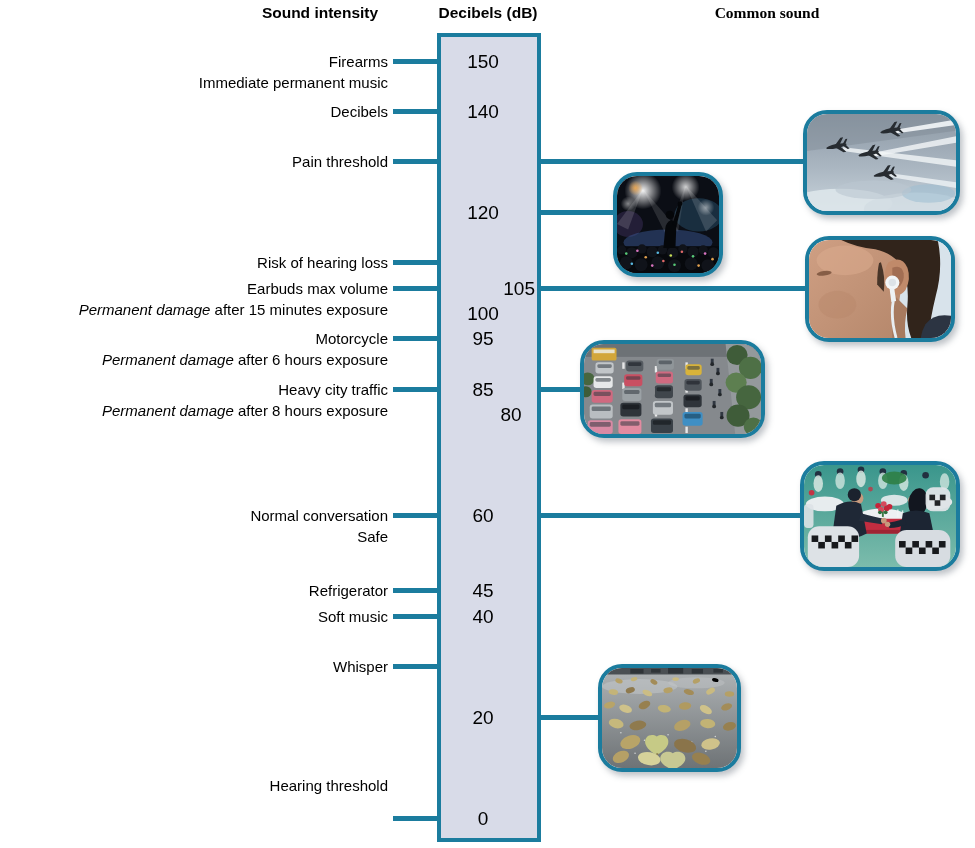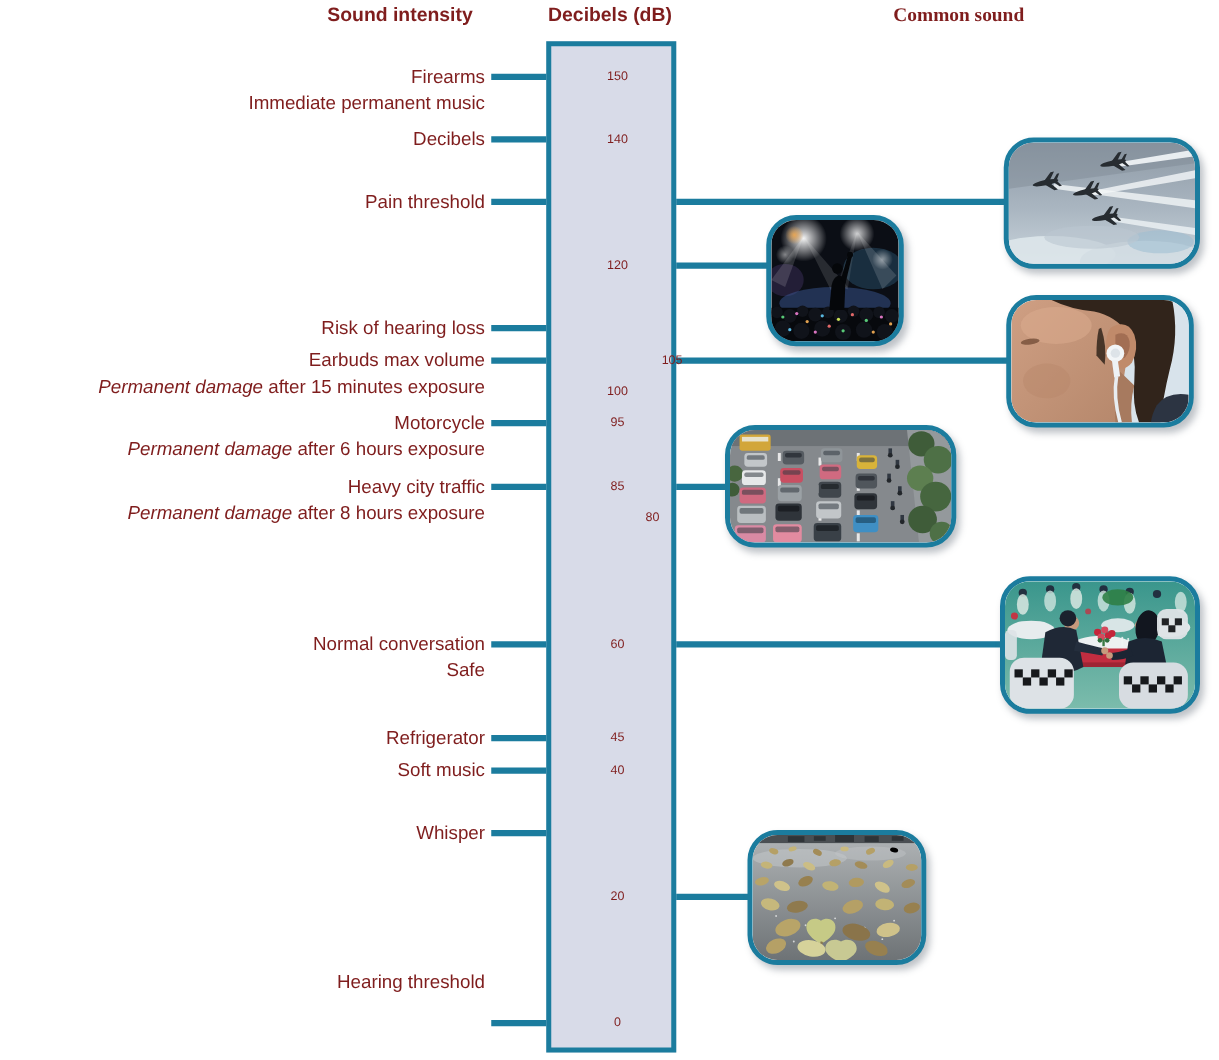--- a/index.html
+++ b/index.html
@@ -1,31 +1,31 @@
 <!DOCTYPE html>
 <html><head>
 <meta charset="utf-8">
 <style>
   html,body { margin:0; padding:0; background:#ffffff; }
   .canvas {
     position:relative; width:975px; height:848px; background:#ffffff;
-    font-family:"Liberation Sans", sans-serif; color:#7f1d1d; overflow:hidden;
+    font-family:"Liberation Sans", sans-serif; color:#000000; overflow:hidden;
   }
   .hdr { position:absolute; top:4px; font-weight:bold; font-size:15.5px; text-align:center; }
   #hdr-intensity { left:230px; width:180px; }
   #hdr-decibels  { left:420px; width:136px; }
   #hdr-common    { left:687px; width:160px;font-family:Liberation Serif, serif; }
 
   .bar {
     position:absolute; left:437px; top:33px; width:96px; height:801px;
     background:#d8dbe8; border:4px solid #1b7c9e;
   }
   .db-value {
-    position:absolute; left:442px; width:104px; height:21px; line-height:21px;
-    text-align:center; font-size:10px;
+    position:absolute; left:431px; width:104px; height:21px; line-height:21px;
+    text-align:center; font-size:19px;
   }
   .tick { position:absolute; left:393px; width:48px; height:5px; background:#1b7c9e; }
   .connector { position:absolute; left:535px; height:5px; background:#1b7c9e; }
 
   .label-row {
     position:absolute; right:587px; text-align:right; font-size:15px;
     line-height:21px; white-space:nowrap;
   }
   .label-row .italic { font-style:italic; }
 

